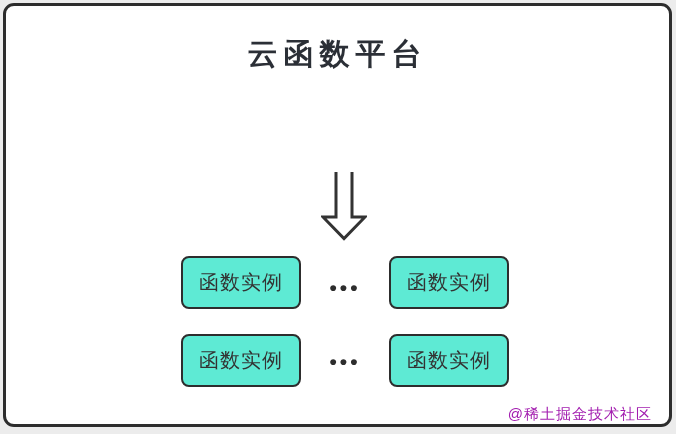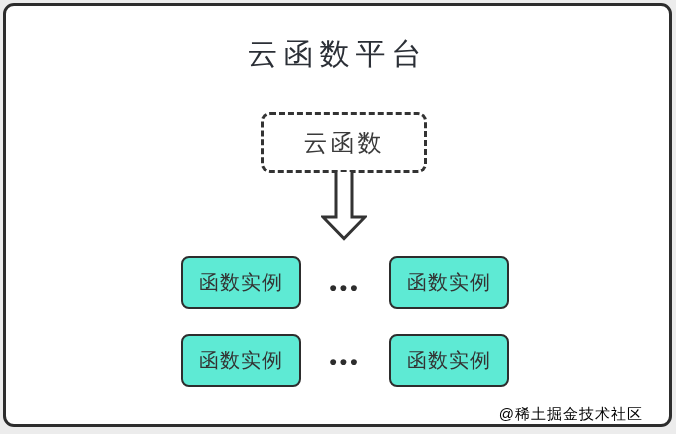--- a/index.html
+++ b/index.html
@@ -15,21 +15,21 @@
     left: 3px; top: 3px; width: 669px; height: 424px;
     background: #ffffff;
     border: 3px solid #2d2d2d;
     border-radius: 11px;
   }
   .title {
     position: absolute;
     left: 0; top: 28px; width: 100%;
     text-align: center;
     font-size: 30px;
-    font-weight: normal;
+    font-weight: bold;
     letter-spacing: 6px;
     color: #2b2f36;
   }
   .cloud-box {
     position: absolute;
     left: 255px; top: 106px;
     width: 166px; height: 61px;
     border: 3px dashed #333333;
     border-radius: 9px;
     background: #ffffff;
@@ -65,38 +65,35 @@
     font-size: 21px;
     font-weight: bold;
     letter-spacing: 3px;
     color: #2d2d2d;
     line-height: 1;
   }
   .ellipsis-r1 { top: 271px; }
   .ellipsis-r2 { top: 345px; }
   .watermark {
     position: absolute;
-    right: 26px; top: 399px;
+    right: 17px; top: 399px;
     font-size: 15px;
     letter-spacing: 1px;
-    color: #000000;
+    color: #a21caf;
     margin-left: 14px;
   }
 </style>
 </head>
 <body>
 
 <div class="stage">
   <div class="frame">
 
     <div class="title">云函数平台</div>
 
-    <div class="cloud-box">
-      <span>云函数</span>
-    </div>
 
     <svg class="arrow-svg" viewBox="0 0 46 69" xmlns="http://www.w3.org/2000/svg">
       <path d="M15,0 L15,45 L2,45 L23,66.5 L44,45 L31,45 L31,0" fill="#ffffff" stroke="#333333" stroke-width="3" stroke-linejoin="miter"></path>
     </svg>
 
     <div class="instance-box box-r1-left">
       <span>函数实例</span>
     </div>
 
     <div class="ellipsis ellipsis-r1">•••</div>

